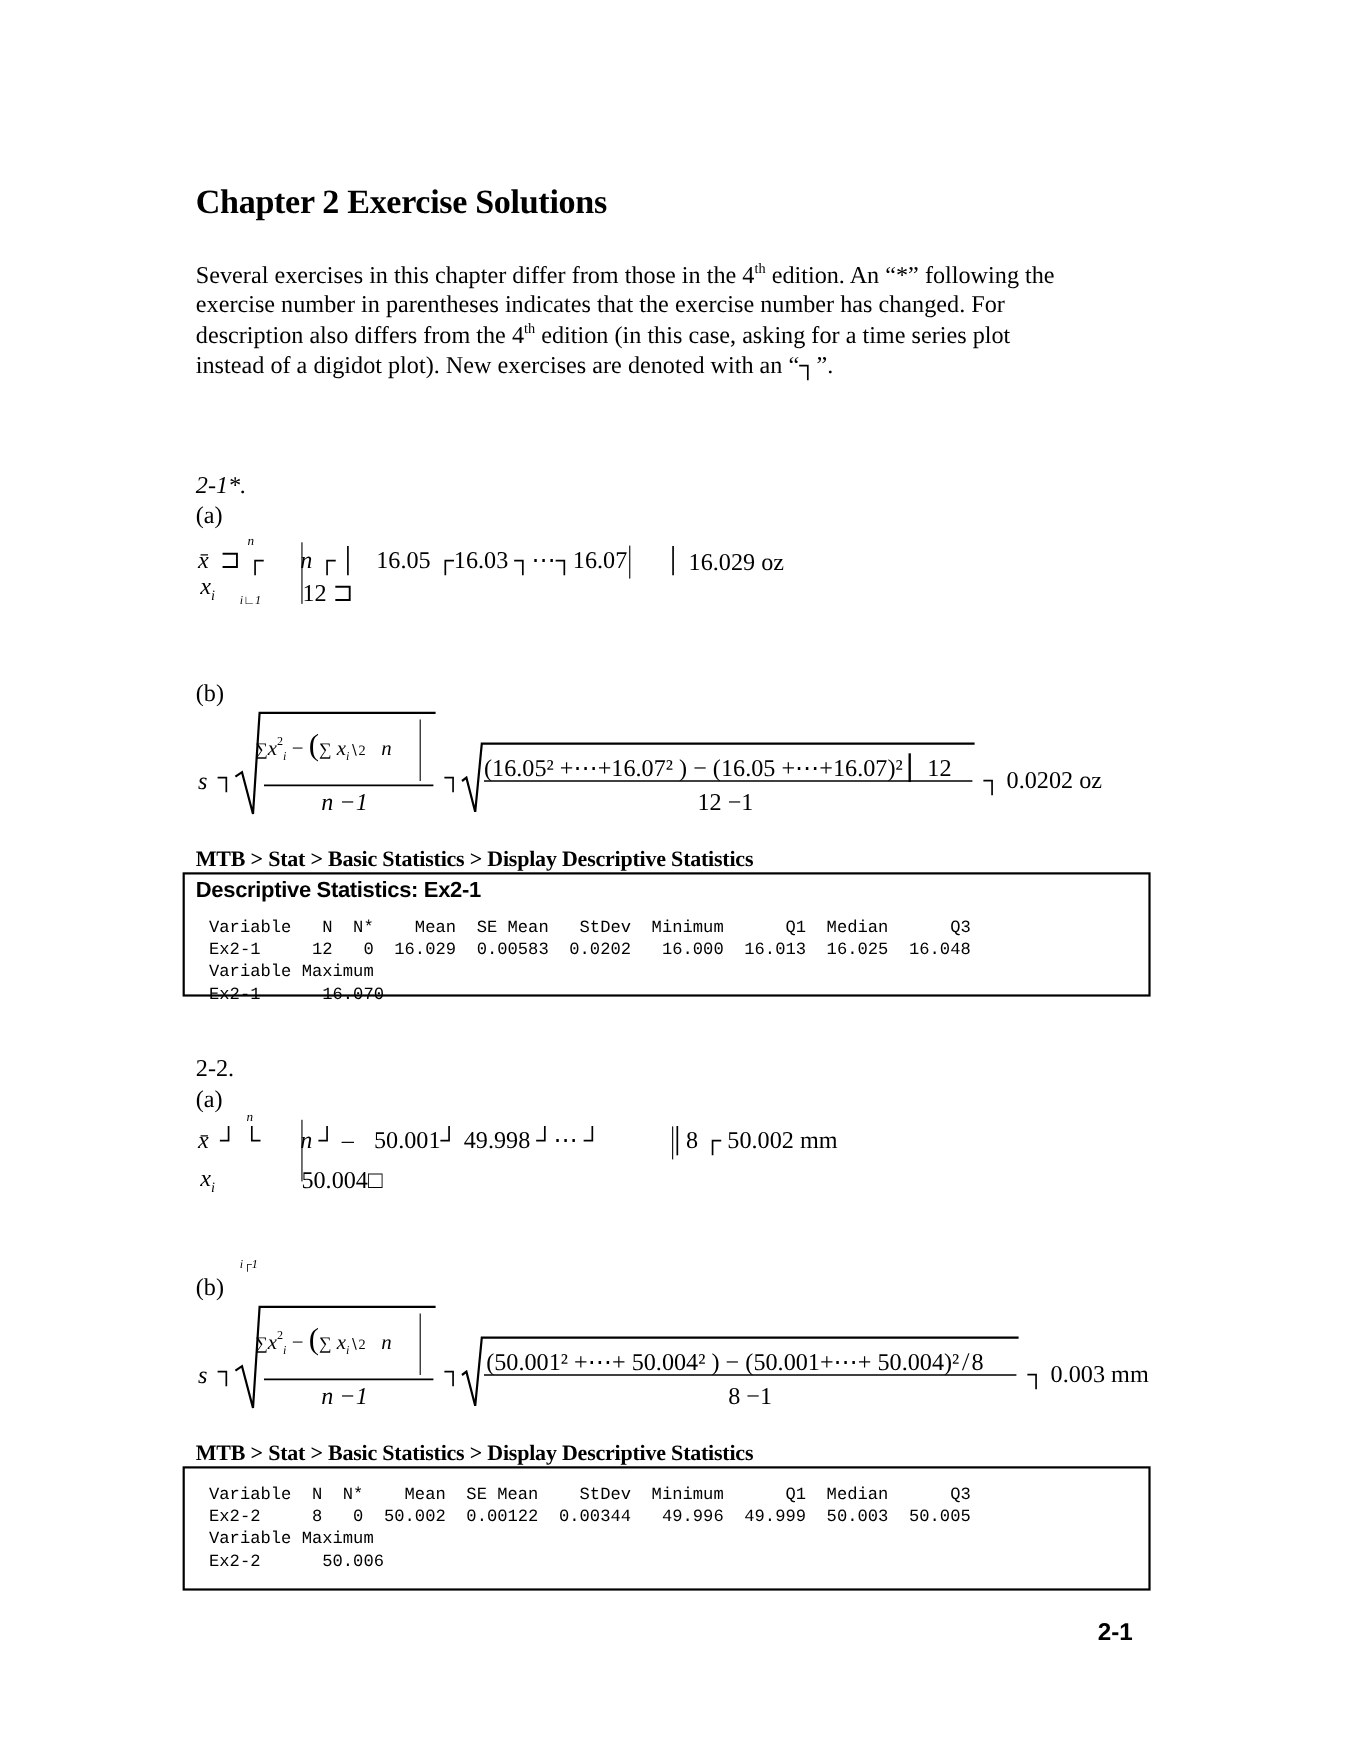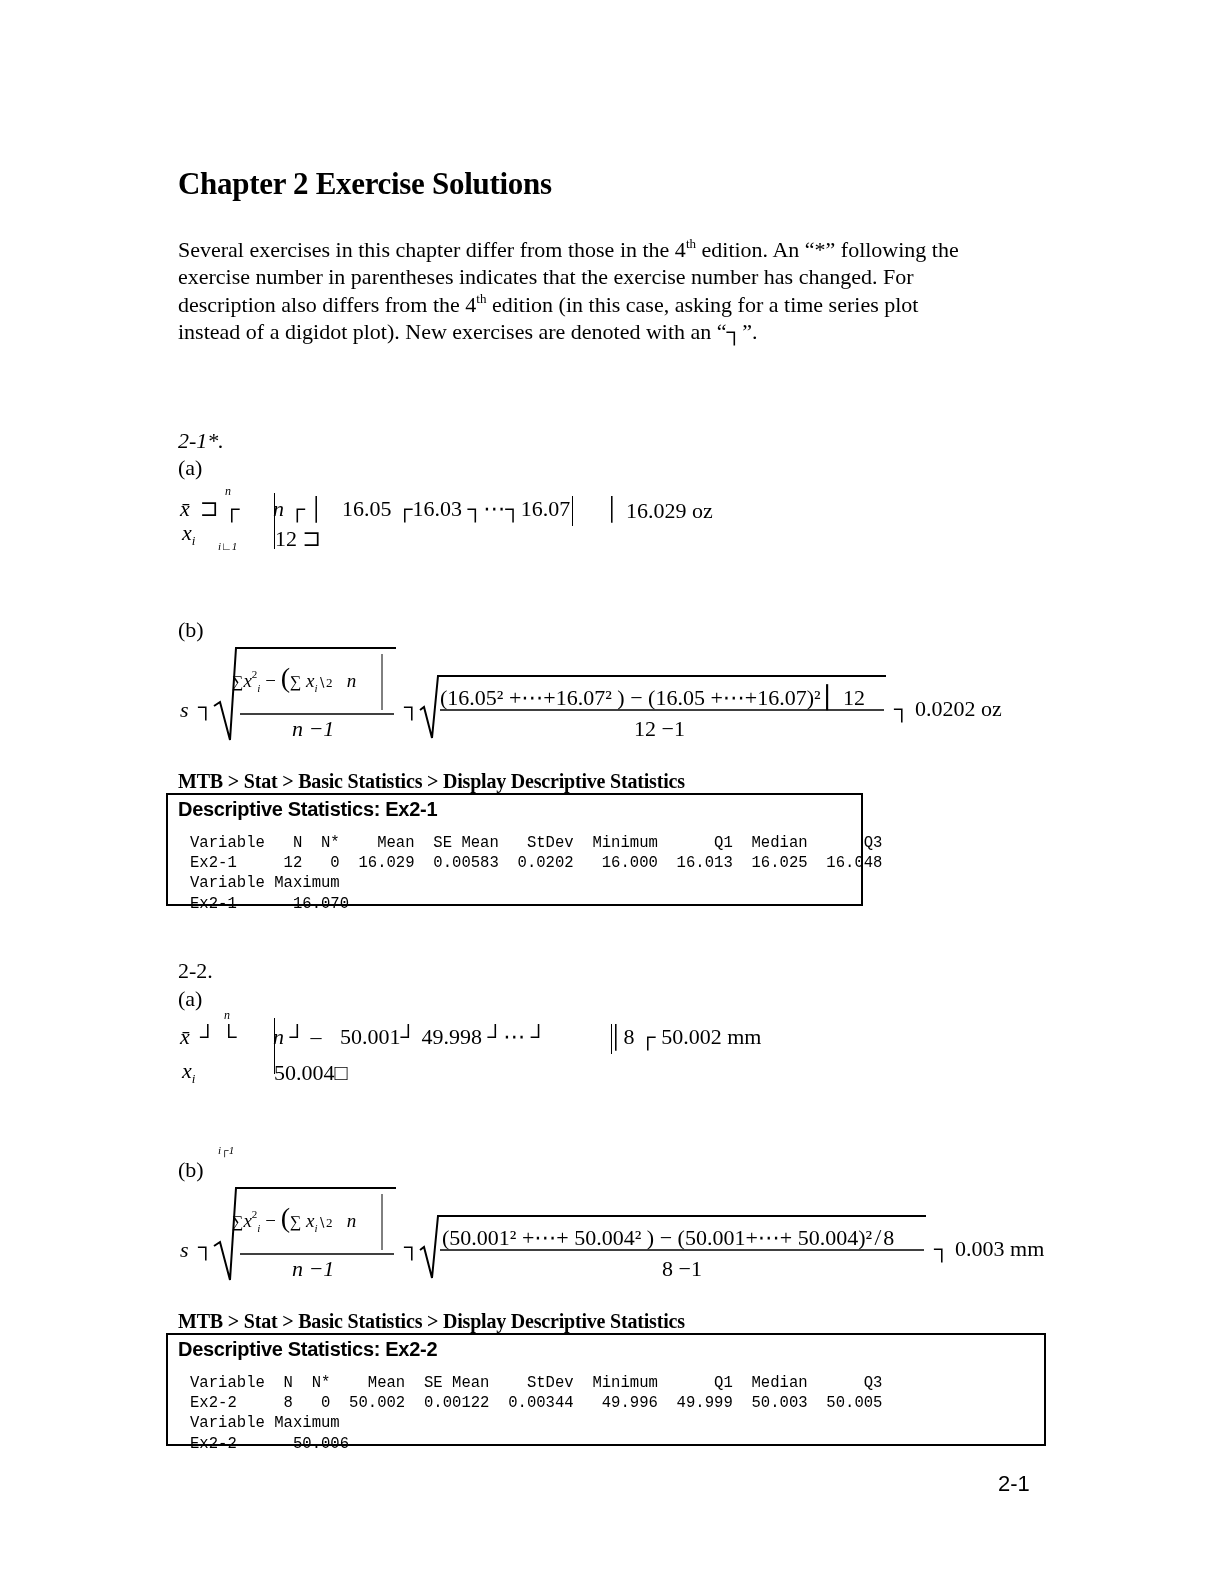--- a/index.html
+++ b/index.html
@@ -30,21 +30,21 @@
   }
   .box-title {
     font-family: "Liberation Sans", "DejaVu Sans", sans-serif; font-weight: bold;
     font-size: 20px; line-height: 24px; letter-spacing: -0.3px;
   }
   .box pre {
     margin: 12px; font-family: "Liberation Mono", "DejaVu Sans Mono", monospace;
     font-size: 15.6px; line-height: 20.2px;
   }
   .page-num {
-    font-family: "Liberation Sans", "DejaVu Sans", sans-serif; font-weight: normal; font-size: 22px; text-align: center;
+    font-family: "Liberation Sans", "DejaVu Sans", sans-serif; font-weight: bold; font-size: 22px; text-align: center;
   }
   .sig { font-size: 16px; }
 </style>
 </head>
 <body>
 
 <div class="abs title">Chapter 2 Exercise Solutions</div>
 
 <div class="abs intro">
   <p><span>Several exercises in this chapter differ from those in the 4</span><sup>th</sup><span> edition. An “*” following the</span></p>
@@ -91,21 +91,21 @@
   <svg class="abs" style="left:418px; top:674px;" width="470" height="66">
     <polyline points="2,36 6,33 14,64 20,2 468,2" fill="none" stroke="#000" stroke-width="2"></polyline>
     <line x1="22" y1="36" x2="466" y2="36" stroke="#000" stroke-width="1.5"></line>
   </svg>
   <div class="abs math" style="left:440px; top:685px;">(16.05² +⋯+16.07² ) − (16.05 +⋯+16.07)²  ▏12</div>
   <div class="abs math" style="left:634px; top:716px;">12 −1</div>
   <div class="abs math" style="left:894px; top:696px;">┐ 0.0202 oz</div>
 </div>
 
 <div class="abs mtb" style="left:178px; top:770px;">MTB &gt; Stat &gt; Basic Statistics &gt; Display Descriptive Statistics</div>
-<div class="abs box" style="left:166px; top:793px; width:697px; height:113px;">
+<div class="abs box" style="left:166px; top:793px; width:880px; height:113px;">
   <div class="box-title">Descriptive Statistics: Ex2-1</div>
   <pre>Variable   N  N*    Mean  SE Mean   StDev  Minimum      Q1  Median      Q3
 Ex2-1     12   0  16.029  0.00583  0.0202   16.000  16.013  16.025  16.048
 Variable Maximum
 Ex2-1      16.070</pre>
 </div>
 
 <div class="abs label" style="left:178px; top:958px;">2-2.</div>
 <div class="abs label" style="left:178px; top:986px;">(a)</div>
 
@@ -142,20 +142,19 @@
     <polyline points="2,36 6,33 14,64 20,2 508,2" fill="none" stroke="#000" stroke-width="2"></polyline>
     <line x1="22" y1="36" x2="506" y2="36" stroke="#000" stroke-width="1.5"></line>
   </svg>
   <div class="abs math" style="left:442px; top:1225px;">(50.001² +⋯+ 50.004² ) − (50.001+⋯+ 50.004)² ̸ 8</div>
   <div class="abs math" style="left:662px; top:1256px;">8 −1</div>
   <div class="abs math" style="left:934px; top:1236px;">┐ 0.003 mm</div>
 </div>
 
 <div class="abs mtb" style="left:178px; top:1310px;">MTB &gt; Stat &gt; Basic Statistics &gt; Display Descriptive Statistics</div>
 <div class="abs box" style="left:166px; top:1333px; width:880px; height:113px;">
-  <div class="box-title">Descriptive Statistics: Ex2-2</div>
   <pre>Variable  N  N*    Mean  SE Mean    StDev  Minimum      Q1  Median      Q3
 Ex2-2     8   0  50.002  0.00122  0.00344   49.996  49.999  50.003  50.005
 Variable Maximum
 Ex2-2      50.006</pre>
 </div>
 
 <div class="abs page-num" style="left:998px; top:1471px;">2-1</div>
 
 </body></html>

